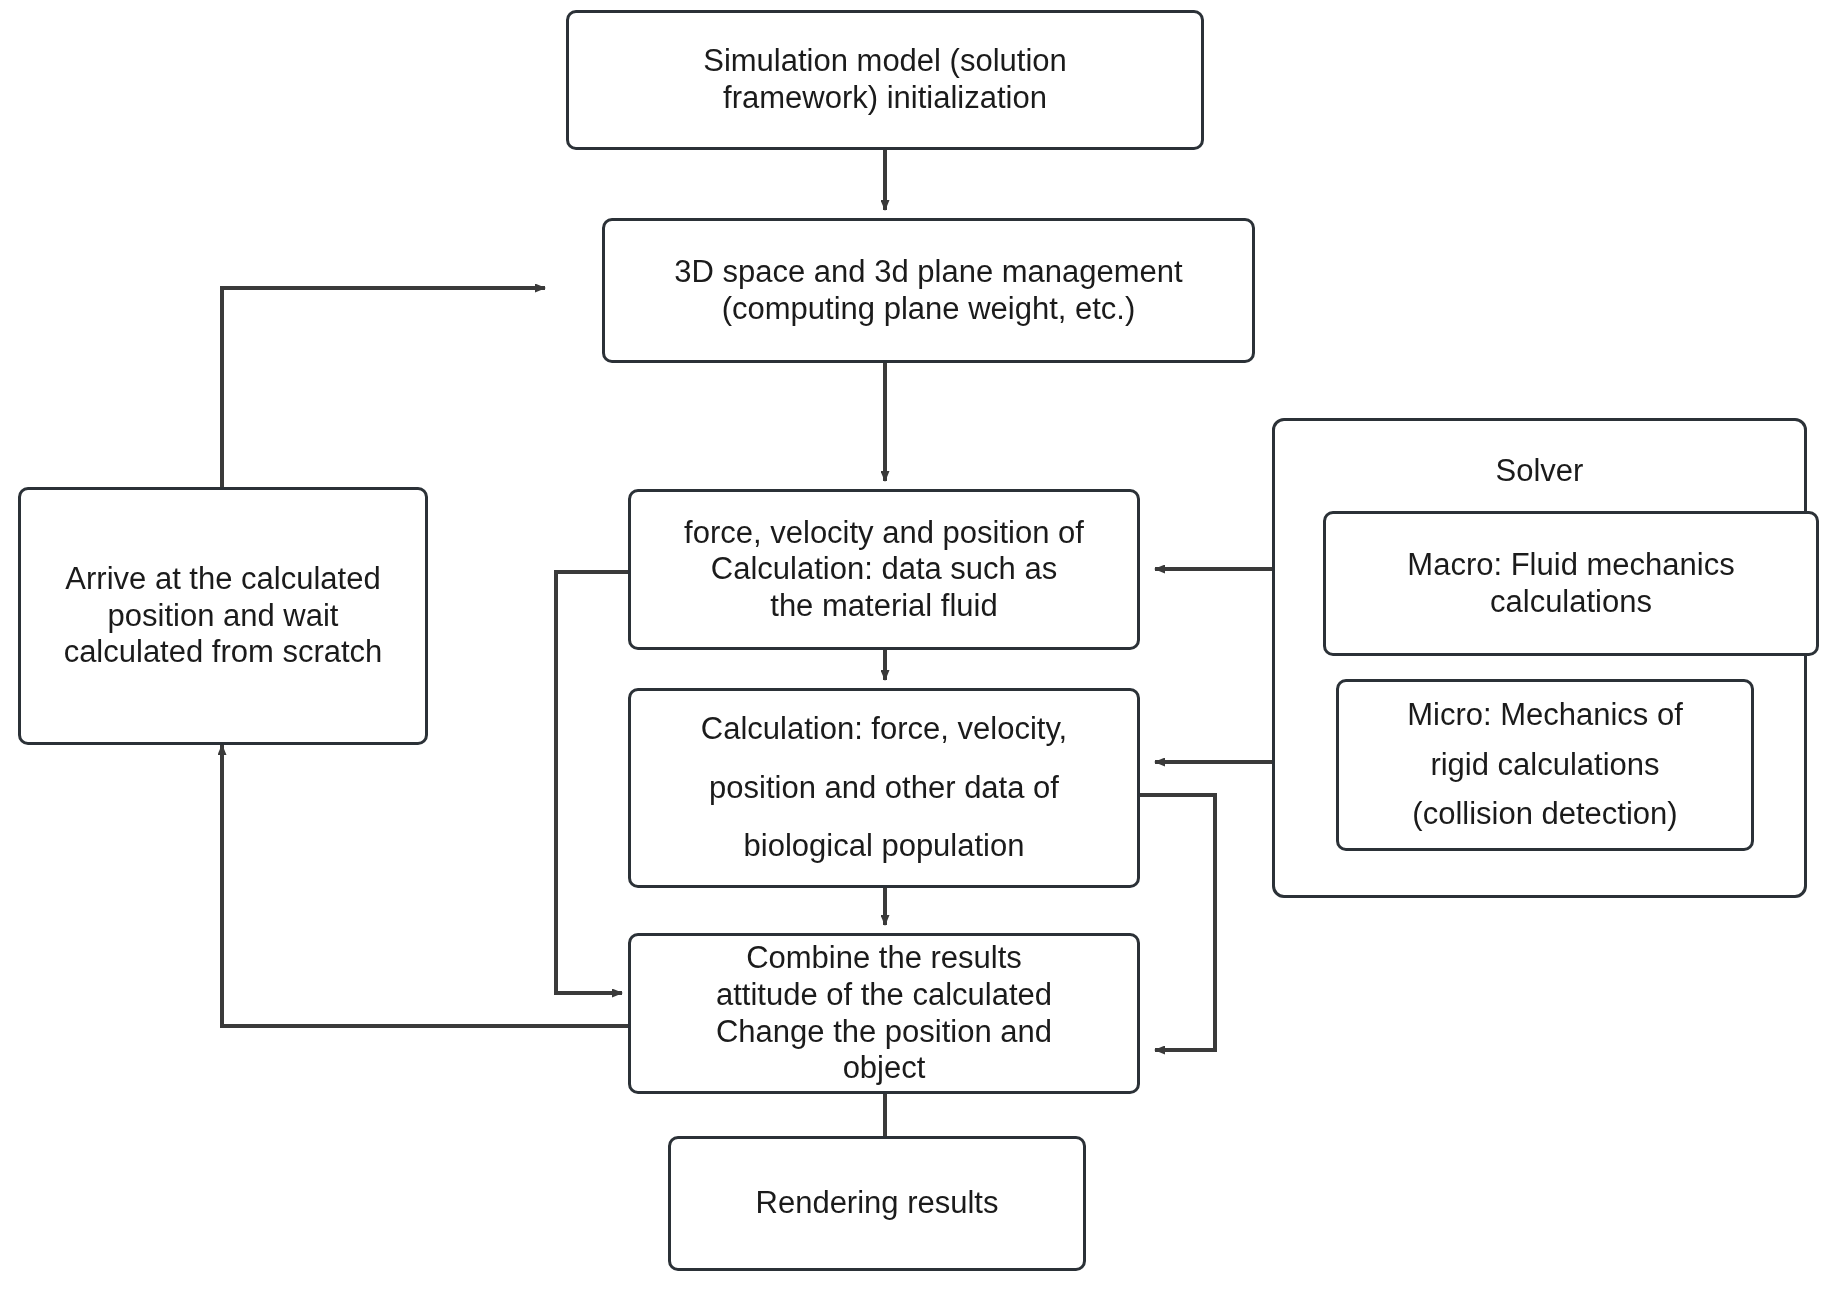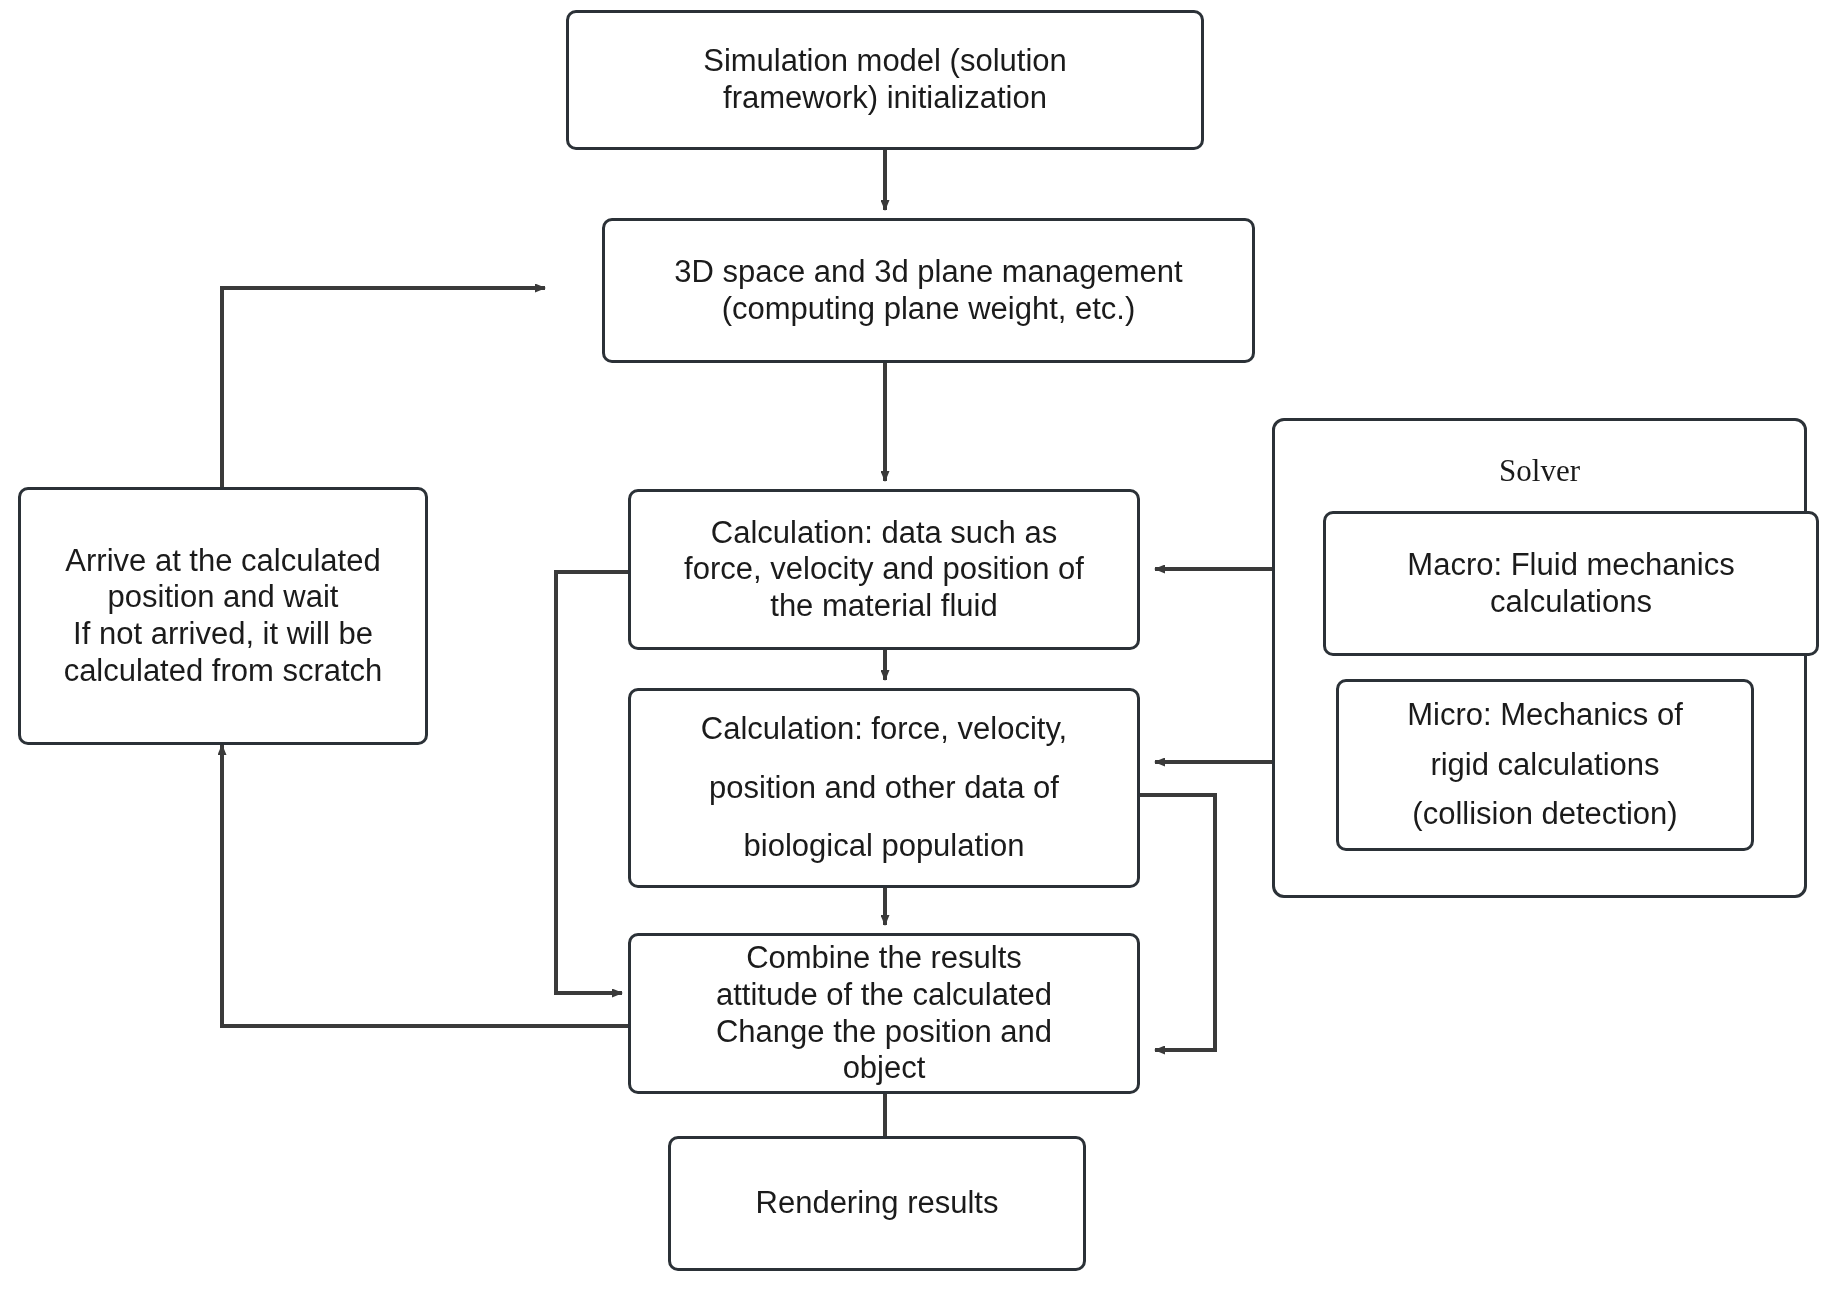--- a/index.html
+++ b/index.html
@@ -97,27 +97,26 @@
   </div>
 
   <div class="node" style="left:558px; top:218px; width:653px; height:145px;margin-left:44px;">
     <span class="line">3D space and 3d plane management</span>
     <span class="line">(computing plane weight, etc.)</span>
   </div>
 
   <div class="node" style="left:18px; top:487px; width:410px; height:258px;">
     <span class="line">Arrive at the calculated</span>
     <span class="line">position and wait</span>
-    <span class="line">If not arrived, it will be</span>
     <span class="line">calculated from scratch</span>
   </div>
 
   <div class="node" style="left:628px; top:489px; width:512px; height:161px;">
+    <span class="line">force, velocity and position of</span>
     <span class="line">Calculation: data such as</span>
-    <span class="line">force, velocity and position of</span>
     <span class="line">the material fluid</span>
   </div>
 
   <div class="node" style="left:628px; top:688px; width:512px; height:200px;gap:22px;">
     <span class="line">Calculation: force, velocity,</span>
     <span class="line">position and other data of</span>
     <span class="line">biological population</span>
   </div>
 
   <div class="node" style="left:628px; top:933px; width:512px; height:161px;">
@@ -125,21 +124,21 @@
     <span class="line">attitude of the calculated</span>
     <span class="line">Change the position and</span>
     <span class="line">object</span>
   </div>
 
   <div class="node" style="left:668px; top:1136px; width:418px; height:135px;">
     <span class="line">Rendering results</span>
   </div>
 
   <div class="group-node" style="left:1272px; top:418px; width:535px; height:480px;">
-    <div class="group-title" style="top:32px;font-family:Liberation Serif, serif;">Solver</div>
+    <div class="group-title" style="top:32px;">Solver</div>
 
     <div class="node" style="left:48px; top:90px; width:496px; height:145px;">
       <span class="line">Macro: Fluid mechanics</span>
       <span class="line">calculations</span>
     </div>
 
     <div class="node" style="left:61px; top:258px; width:418px; height:172px;gap:13px;">
       <span class="line">Micro: Mechanics of</span>
       <span class="line">rigid calculations</span>
       <span class="line">(collision detection)</span>

